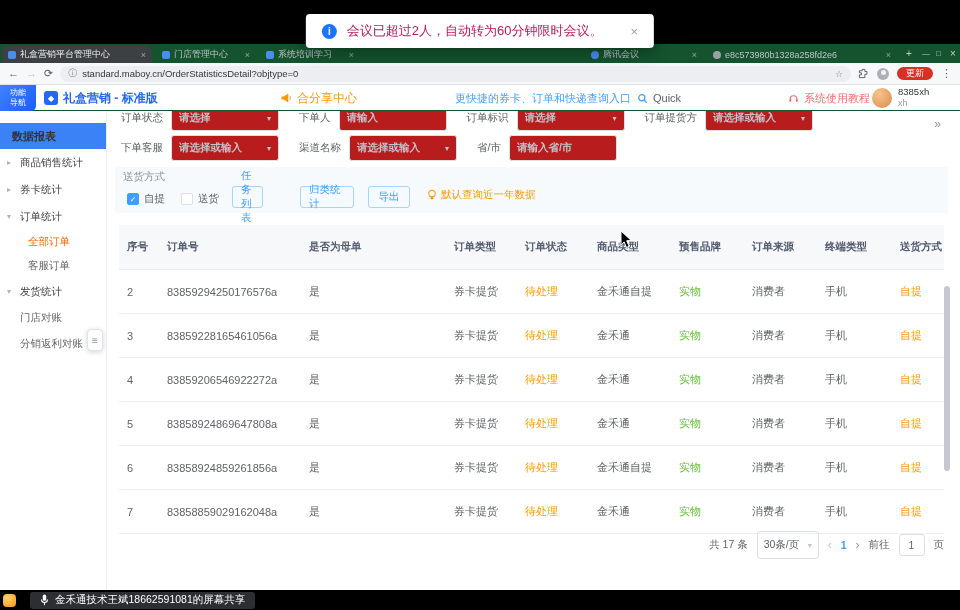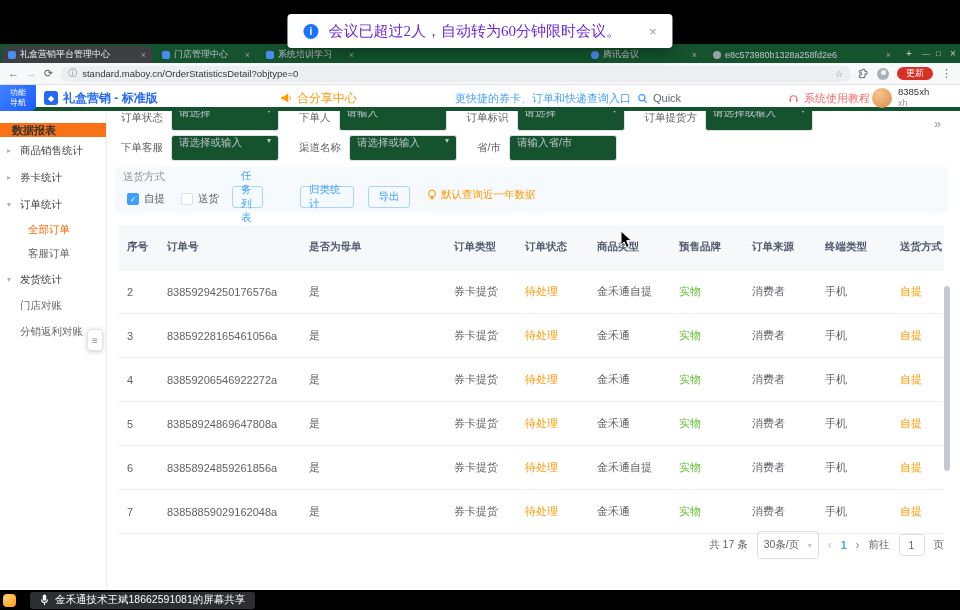--- a/index.html
+++ b/index.html
@@ -6,21 +6,21 @@
   *{box-sizing:border-box;}
   .stage{position:relative;width:960px;height:610px;background:#000;overflow:hidden;
          font-family:"Liberation Sans","DejaVu Sans",sans-serif;}
 
   
   .toast{position:absolute;top:14px;left:50%;transform:translateX(-50%);height:34px;
          background:#fff;border-radius:4px;box-shadow:0 4px 16px rgba(0,0,0,.35);
          display:flex;align-items:center;padding:0 16px;gap:10px;z-index:90;white-space:nowrap;}
   .toast .info{width:15px;height:15px;border-radius:50%;background:#1a74ff;color:#fff;
          font-size:10px;font-weight:bold;display:flex;align-items:center;justify-content:center;}
-  .toast .msg{font-size:15px;color:#6d28d9;font-family:Liberation Serif, serif;}
+  .toast .msg{font-size:13px;color:#be185d;}
   .toast .tclose{margin-left:18px;color:#9aa0a6;font-size:13px;cursor:default;}
 
   
   .browser{position:absolute;top:44px;left:0;width:960px;height:546px;background:#fff;}
   .tabstrip{position:relative;height:19px;background:#14532d;}
   .tab{position:absolute;top:2px;height:17px;border-radius:6px 6px 0 0;display:flex;align-items:center;
        gap:4px;padding:0 6px;font-size:9px;color:#bfc3c9;overflow:hidden;white-space:nowrap;}
   .tab.active{background:#3d4043;color:#eef0f2;}
   .fav{width:8px;height:8px;border-radius:2px;background:#4a8df0;flex:none;}
   .fav.round{border-radius:50%;}
@@ -36,59 +36,59 @@
            padding:0 8px;gap:5px;font-size:9.5px;color:#33363a;min-width:0;}
   .omnibox .url{flex:1;overflow:hidden;white-space:nowrap;}
   .omnibox .ic{color:#80868b;font-size:9px;}
   .ubr{display:flex;align-items:center;gap:8px;flex:none;}
   .avatar-sm{width:12px;height:12px;border-radius:50%;background:#aab0b8;position:relative;}
   .avatar-sm:after{content:"";position:absolute;left:3.5px;top:2px;width:5px;height:5px;border-radius:50%;background:#f1f3f4;}
   .chip{background:#d93025;color:#fff;font-size:9px;padding:2px 9px;border-radius:9px;line-height:1;}
   .dots{color:#5f6368;font-size:11px;}
 
   
-  .appheader{position:relative;height:26px;background:#fff;border-bottom:4px solid #14532d;z-index:6;}
+  .appheader{position:relative;height:26px;background:#fff;border-bottom:1px solid #14532d;z-index:6;}
   .hitem{position:absolute;top:0;height:26px;display:flex;align-items:center;gap:5px;white-space:nowrap;}
   .navtoggle{left:0;width:36px;background:linear-gradient(135deg,#3f83ff,#1b5cff);color:#fff;border-radius:0 0 5px 0;
              flex-direction:column;justify-content:center;gap:0;font-size:8px;line-height:1.2;text-align:center;}
   .brand{left:44px;color:#2468f2;font-weight:bold;font-size:12px;}
   .brandlogo{width:14px;height:14px;border-radius:3px;background:#2468f2;color:#fff;font-size:8px;
              display:flex;align-items:center;justify-content:center;}
   .share{left:280px;color:#ff9900;font-weight:normal;font-size:12px;}
   .quicktip{left:455px;color:#409eff;font-size:11px;}
   .quick{left:637px;color:#5c6470;font-size:11px;}
   .tutorial{left:788px;color:#f56c6c;font-size:11px;}
   .userbox{left:872px;gap:6px;}
   .avatar{width:20px;height:20px;border-radius:50%;background:radial-gradient(circle at 35% 30%,#f7c58c,#d98a4a);}
   .uname{font-size:9.5px;color:#333;line-height:1.15;}
   .uname .sub{color:#999;font-size:9px;}
 
   
   .appbody{position:absolute;top:67px;left:0;right:0;bottom:0;display:flex;}
   .sidebar{width:107px;background:#fff;border-right:1px solid #eceef0;position:relative;flex:none;}
-  .side-section{margin-top:12px;height:14px;background:#f97316;display:flex;align-items:center;
+  .side-section{margin-top:12px;height:26px;background:#3b82f6;display:flex;align-items:center;
                 padding-left:12px;font-size:11px;font-weight:bold;color:#333;}
   .side-item{height:27px;display:flex;align-items:center;gap:5px;padding-left:7px;font-size:10.5px;color:#444;}
   .side-item:first-of-type{margin-top:13px;}
   .caret{color:#b0b3b8;font-size:8px;width:8px;flex:none;}
   .side-sub{height:24px;display:flex;align-items:center;padding-left:28px;font-size:10.5px;color:#666;}
   .side-sub.lv2{padding-left:20px;height:26px;}
   .side-sub.active{color:#ff6600;}
   .side-handle{position:absolute;right:3px;top:218px;width:16px;height:22px;background:#fff;border:1px solid #e0e3e8;
                border-radius:4px;box-shadow:0 1px 5px rgba(0,0,0,.18);display:flex;align-items:center;
                justify-content:center;color:#8a8f99;font-size:10px;z-index:5;}
 
   .content{flex:1;position:relative;background:#fff;overflow:hidden;}
   .frow{position:absolute;left:14px;display:flex;align-items:center;}
   .frow.r1{top:-6px;}
   .frow.r2{top:24px;}
   .fgroup{display:flex;align-items:center;margin-right:20px;}
   .flabel{font-size:10.5px;color:#606266;margin-right:8px;white-space:nowrap;}
-  .fselect{width:108px;height:26px;border:1px solid #dcdfe6;border-radius:3px;background:#14532d;
-           display:flex;align-items:flex-start;padding:0 7px;font-size:10.5px;color:#c0c4cc;}
+  .fselect{width:108px;height:26px;border:1px solid #dcdfe6;border-radius:3px;background:#b91c1c;
+           display:flex;align-items:center;padding:0 7px;font-size:10.5px;color:#c0c4cc;font-weight:bold;}
   .fselect .ph{flex:1;overflow:hidden;white-space:nowrap;}
   .fselect .dd{color:#c0c4cc;font-size:8px;}
   .collapse{position:absolute;right:20px;top:6px;color:#909399;font-size:12px;letter-spacing:-1px;}
 
   .band{position:absolute;top:56px;left:8px;right:12px;height:46px;background:#f6fafd;border-radius:2px;}
   .bandlabel{position:absolute;left:8px;top:3px;font-size:10.5px;color:#909399;}
   .cb{position:absolute;top:21px;display:flex;align-items:center;gap:5px;height:22px;}
   .cbbox{width:12px;height:12px;border:1px solid #dcdfe6;border-radius:2px;background:#fff;
          display:flex;align-items:center;justify-content:center;}
   .cbbox.checked{background:#409eff;border-color:#409eff;color:#fff;font-size:8px;}

